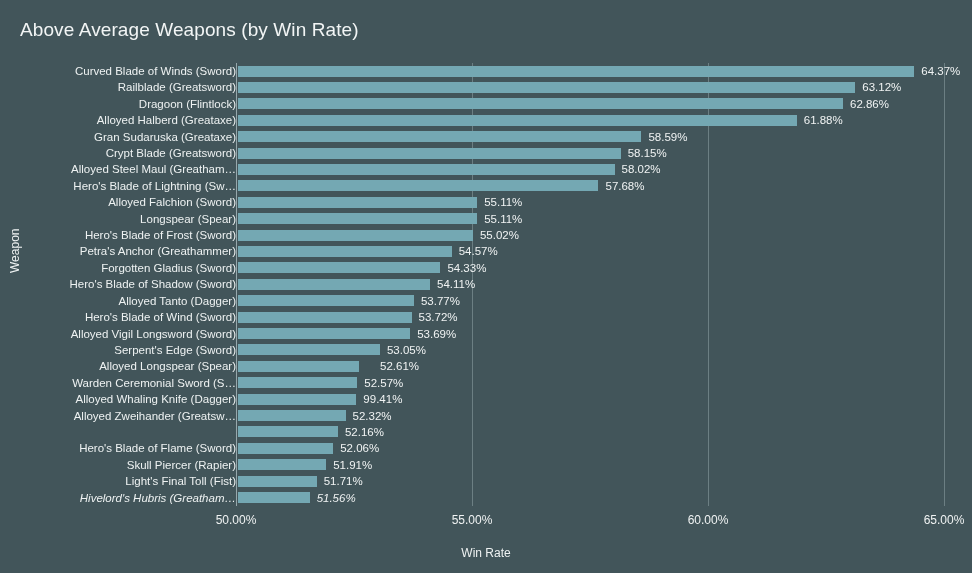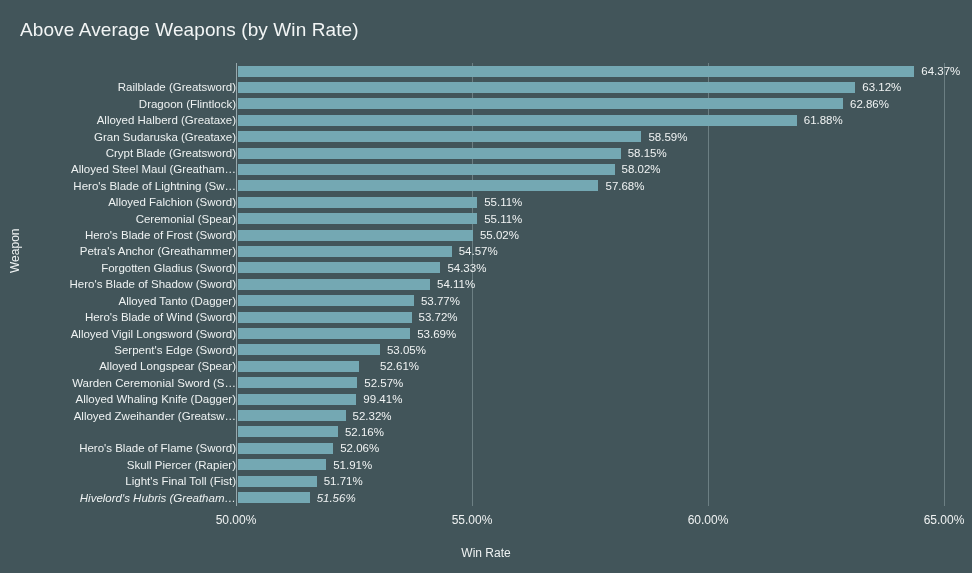--- a/index.html
+++ b/index.html
@@ -129,20 +129,21 @@
       <div class="gridline" style="left: 944px;"></div>
     </div>
   <div id="xticks">
       <div class="x-tick-label" style="left: 236px;">50.00%</div>
       <div class="x-tick-label" style="left: 472px;">55.00%</div>
       <div class="x-tick-label" style="left: 708px;">60.00%</div>
       <div class="x-tick-label" style="left: 944px;">65.00%</div>
     </div>
   <div id="rows">
       <div class="row" style="top: 63px;">
+        <div class="cat-label">Curved Blade of Winds (Sword)</div>
         <div class="bar-track" style="width: 676.264px;">
           <div class="bar" style="width: 100%; background: rgb(116, 168, 179);"></div>
         </div>
         <div class="bar-value" style="left: 921.264px;">64.37%</div>
       </div>
       <div class="row" style="top: 79.4074px;">
         <div class="cat-label">Railblade (Greatsword)</div>
         <div class="bar-track" style="width: 617.264px;">
           <div class="bar" style="width: 100%; background: rgb(116, 168, 179);"></div>
         </div>
@@ -191,21 +192,21 @@
         <div class="bar-value" style="left: 605.496px;">57.68%</div>
       </div>
       <div class="row" style="top: 194.259px;">
         <div class="cat-label">Alloyed Falchion (Sword)</div>
         <div class="bar-track" style="width: 239.192px;">
           <div class="bar" style="width: 100%; background: rgb(116, 168, 179);"></div>
         </div>
         <div class="bar-value" style="left: 484.192px;">55.11%</div>
       </div>
       <div class="row" style="top: 210.667px;">
-        <div class="cat-label">Ceremonial (Spear)</div>
+        <div class="cat-label">Longspear (Spear)</div>
         <div class="bar-track" style="width: 239.192px;">
           <div class="bar" style="width: 100%; background: rgb(116, 168, 179);"></div>
         </div>
         <div class="bar-value" style="left: 484.192px;">55.11%</div>
       </div>
       <div class="row" style="top: 227.074px;">
         <div class="cat-label">Hero's Blade of Frost (Sword)</div>
         <div class="bar-track" style="width: 234.944px;">
           <div class="bar" style="width: 100%; background: rgb(116, 168, 179);"></div>
         </div>

